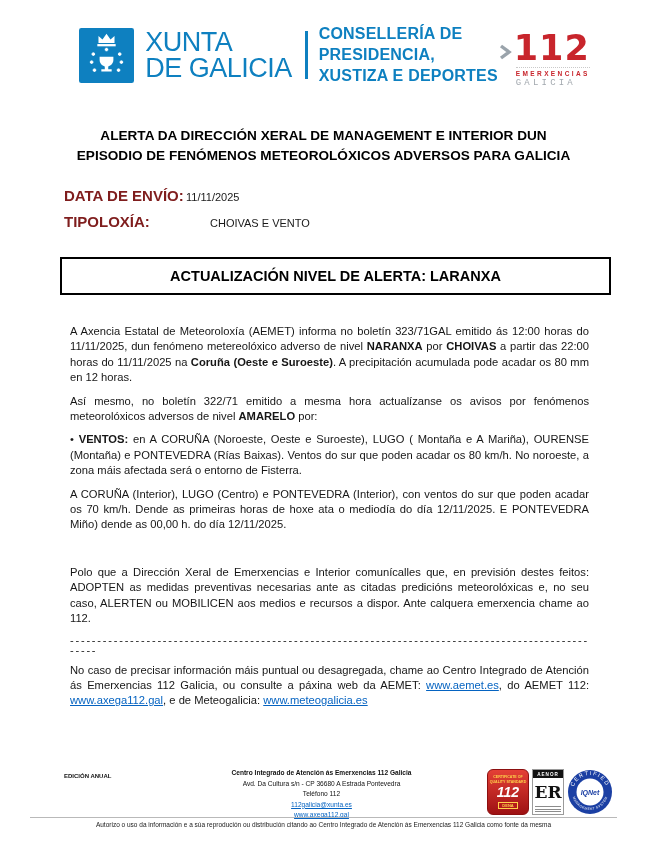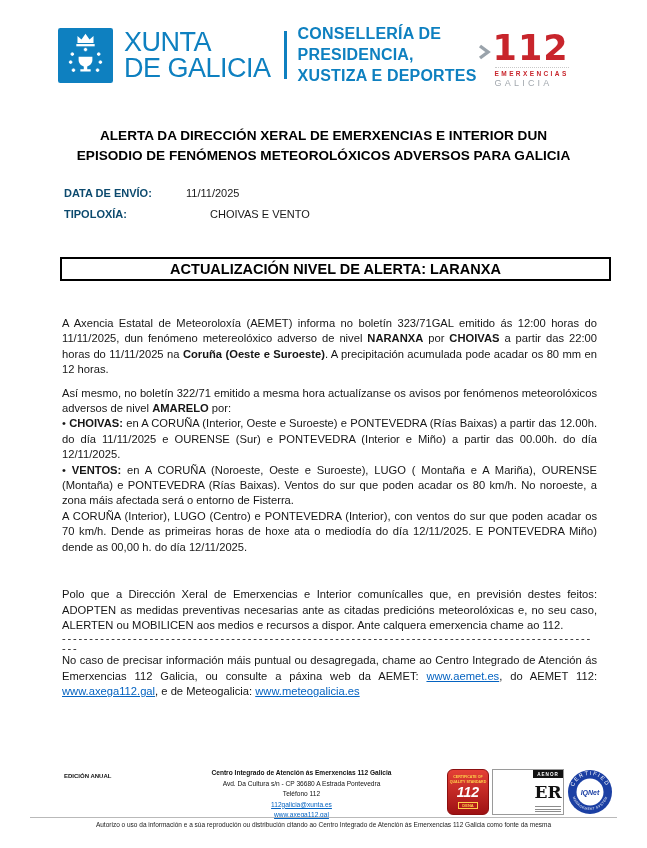--- a/index.html
+++ b/index.html
@@ -1,55 +1,55 @@
 <!DOCTYPE html>
 <html><head>
 <meta charset="utf-8">
 <style>
   html,body{margin:0;padding:0;background:#fff;}
   .page{position:relative;width:647px;height:848px;background:#ffffff;overflow:hidden;
         font-family:"Liberation Sans","DejaVu Sans",sans-serif;color:#1a1a1a;}
 
   
   .header{position:absolute;top:24px;left:58px;right:36px;display:flex;
-          justify-content:flex-start;align-items:flex-start;}
+          justify-content:center;align-items:flex-start;}
   .brand{display:flex;align-items:center;}
   .xunta-logo{width:55px;height:55px;display:block;}
   .brand-name{color:#0e80c0;font-size:27px;line-height:0.98;letter-spacing:-0.5px;
               margin-left:11px;font-weight:400;}
   .brand-divider{width:3px;height:48px;background:#0e80c0;margin:0 11px 0 13px;}
   .dept{color:#0e80c0;font-weight:700;font-size:16px;line-height:1.3;letter-spacing:0.2px;}
 
   .logo112{margin-top:10px;display:flex;flex-direction:column;align-items:flex-start;}
   .l112-row{display:flex;align-items:flex-start;}
   .chev{margin:9px 2px 0 0;display:block;}
   .n112{color:#c8252c;font-weight:800;font-size:35px;line-height:0.85;
         font-family:"DejaVu Sans","Liberation Sans",sans-serif;letter-spacing:1px;}
   .l112-sub{color:#c8252c;font-size:6.5px;font-weight:700;letter-spacing:2.4px;
             border-top:1px dotted #c9c9c9;padding-top:2px;margin:3px 0 0 18px;}
   .l112-gal{color:#a2a8ae;font-size:9px;letter-spacing:3.2px;margin:1px 8px 0 18px;
-            font-family:Liberation Sans, sans-serif;}
+            font-family:Liberation Mono, monospace;}
 
   
   .title{position:absolute;top:126px;left:40px;right:40px;text-align:center;
          font-size:13.6px;font-weight:700;color:#000;line-height:1.5;}
   .meta{position:absolute;top:187px;left:64px;}
   .meta-row{display:flex;align-items:baseline;margin-bottom:9px;}
-  .meta-label{font-weight:700;font-size:11px;color:#0c4a6e;width:122px;}
+  .meta-label{font-weight:700;font-size:15px;color:#7f1d1d;width:122px;}
   .meta-value{font-size:11px;color:#1a1a1a;}
   .meta-value.indent{margin-left:24px;}
 
   
   .alert-box{position:absolute;top:257px;left:60px;right:36px;border:2px solid #000;
-             text-align:center;font-weight:700;font-size:14.5px;color:#000;padding:2px 0;}
+             text-align:center;font-weight:700;font-size:14.5px;color:#000;padding:9px 0;}
 
   
   .body{position:absolute;top:316px;left:62px;right:50px;font-size:11.2px;
         line-height:15.4px;text-align:justify;color:#161616;}
-  .body p{margin:0;}
+  .body p{margin:8px;}
   .body p.gap-s{margin-top:8px;}
   .body p.gap-l{margin-top:32px;}
   .b{font-weight:700;}
   a.link{color:#0563c1;text-decoration:underline;cursor:pointer;}
   .dashes{margin-top:6px;line-height:10px;letter-spacing:1.8px;word-break:break-all;
           font-size:11px;color:#222;}
   .p-info{margin-top:3px;}
 
   
   .footer{position:absolute;top:768px;left:64px;right:34px;display:flex;align-items:flex-start;}
@@ -61,21 +61,21 @@
 
   .badge112{width:40px;height:44px;border-radius:6px;border:1px solid #8c0f10;
             background:linear-gradient(#e44036,#9e1113);display:flex;flex-direction:column;
             align-items:center;justify-content:center;}
   .bq-top{color:#ffd24a;font-size:3.6px;font-weight:700;text-align:center;line-height:1.4;}
   .bq-num{color:#fff;font-size:14px;font-weight:800;font-style:italic;line-height:1.1;}
   .bq-bottom{background:#b51a1a;color:#ffd24a;border:1px solid #ffd24a;font-size:4px;
              padding:0 3px;margin-top:1px;font-weight:700;}
 
   .aenor{width:30px;height:44px;background:#fff;border:1px solid #9a9a9a;display:flex;
-         flex-direction:column;padding-left:40px;}
+         flex-direction:column;}
   .ae-top{background:#121212;color:#fff;font-size:4.6px;letter-spacing:1px;text-align:center;
           padding:1.5px 0;font-weight:700;}
   .ae-mark{flex:1;display:flex;align-items:center;justify-content:center;font-size:17px;
            font-weight:800;color:#111;font-family:"DejaVu Serif","Liberation Serif",serif;}
   .ae-foot{height:6px;margin:0 2px 2px;background:repeating-linear-gradient(
            #8c8c8c 0,#8c8c8c 1px,#fff 1px,#fff 2.5px);}
 
   
   .rule{position:absolute;top:817px;left:30px;right:30px;border-top:1px solid #b9b9b9;}
   .disclaimer{position:absolute;top:821px;left:10px;right:10px;text-align:center;
@@ -142,41 +142,40 @@
           <path d="M3 3 L11 9 L3 15" stroke="#9aa3ab" stroke-width="3.4" fill="none"></path>
         </svg>
         <span class="n112">112</span>
       </div>
       <div class="l112-sub">EMERXENCIAS</div>
       <div class="l112-gal">GALICIA</div>
     </div>
   </div>
 
   <div class="title">
-    <div>ALERTA DA DIRECCIÓN XERAL DE EMERXENCIAS E INTERIOR DUN</div>
+    <div>ALERTA DA DIRECCIÓN XERAL DE MANAGEMENT E INTERIOR DUN</div>
     <div>EPISODIO DE FENÓMENOS METEOROLÓXICOS ADVERSOS PARA GALICIA</div>
   </div>
 
   <div class="meta">
     <div class="meta-row">
       <span class="meta-label">DATA DE ENVÍO:</span>
       <span class="meta-value">11/11/2025</span>
     </div>
     <div class="meta-row">
       <span class="meta-label">TIPOLOXÍA:</span>
       <span class="meta-value indent">CHOIVAS E VENTO</span>
     </div>
   </div>
 
   <div class="alert-box">ACTUALIZACIÓN NIVEL DE ALERTA: LARANXA</div>
 
   <div class="body">
     <p><span>A Axencia Estatal de Meteoroloxía (AEMET) informa no boletín 323/71GAL emitido ás 12:00 horas do 11/11/2025, dun fenómeno metereolóxico adverso de nivel </span><span class="b">NARANXA</span><span> por </span><span class="b">CHOIVAS</span><span> a partir das 22:00 horas do 11/11/2025 na </span><span class="b">Coruña (Oeste e Suroeste)</span><span>. A precipitación acumulada pode acadar os 80 mm en 12 horas.</span></p>
     <p class="gap-s"><span>Así mesmo, no boletín 322/71 emitido a mesma hora actualízanse os avisos por fenómenos meteorolóxicos adversos de nivel </span><span class="b">AMARELO</span><span> por:</span></p>
-    <p><span>• </span><span class="b">CHOIVAS:</span><span> en A CORUÑA (Interior, Oeste e Suroeste) e PONTEVEDRA (Rías Baixas) a partir das 12.00h. do día 11/11/2025 e OURENSE (Sur) e PONTEVEDRA (Interior e Miño) a partir das 00.00h. do día 12/11/2025.</span></p>
     <p><span>• </span><span class="b">VENTOS:</span><span> en A CORUÑA (Noroeste, Oeste e Suroeste), LUGO ( Montaña e A Mariña), OURENSE (Montaña) e PONTEVEDRA (Rías Baixas). Ventos do sur que poden acadar os 80 km/h. No noroeste, a zona máis afectada será o entorno de Fisterra.</span></p>
     <p><span>A CORUÑA (Interior), LUGO (Centro) e PONTEVEDRA (Interior), con ventos do sur que poden acadar os 70 km/h. Dende as primeiras horas de hoxe ata o mediodía do día 12/11/2025. E PONTEVEDRA Miño) dende as 00,00 h. do día 12/11/2025.</span></p>
     <p class="gap-l"><span>Polo que a Dirección Xeral de Emerxencias e Interior comunícalles que, en previsión destes feitos: ADOPTEN as medidas preventivas necesarias ante as citadas predicións meteorolóxicas e, no seu caso, ALERTEN ou MOBILICEN aos medios e recursos a dispor. Ante calquera emerxencia chame ao 112.</span></p>
     <p class="dashes">----------------------------------------------------------------------------------------------------</p>
     <p class="p-info"><span>No caso de precisar información máis puntual ou desagregada, chame ao Centro Integrado de Atención ás Emerxencias 112 Galicia, ou consulte a páxina web da AEMET: </span><a href="#" class="link">www.aemet.es</a><span>, do AEMET 112: </span><a href="#" class="link">www.axega112.gal</a><span>, e de Meteogalicia: </span><a href="#" class="link">www.meteogalicia.es</a></p>
   </div>
 
   <div class="footer">
     <div class="edition">EDICIÓN ANUAL</div>
     <div class="f-center">

